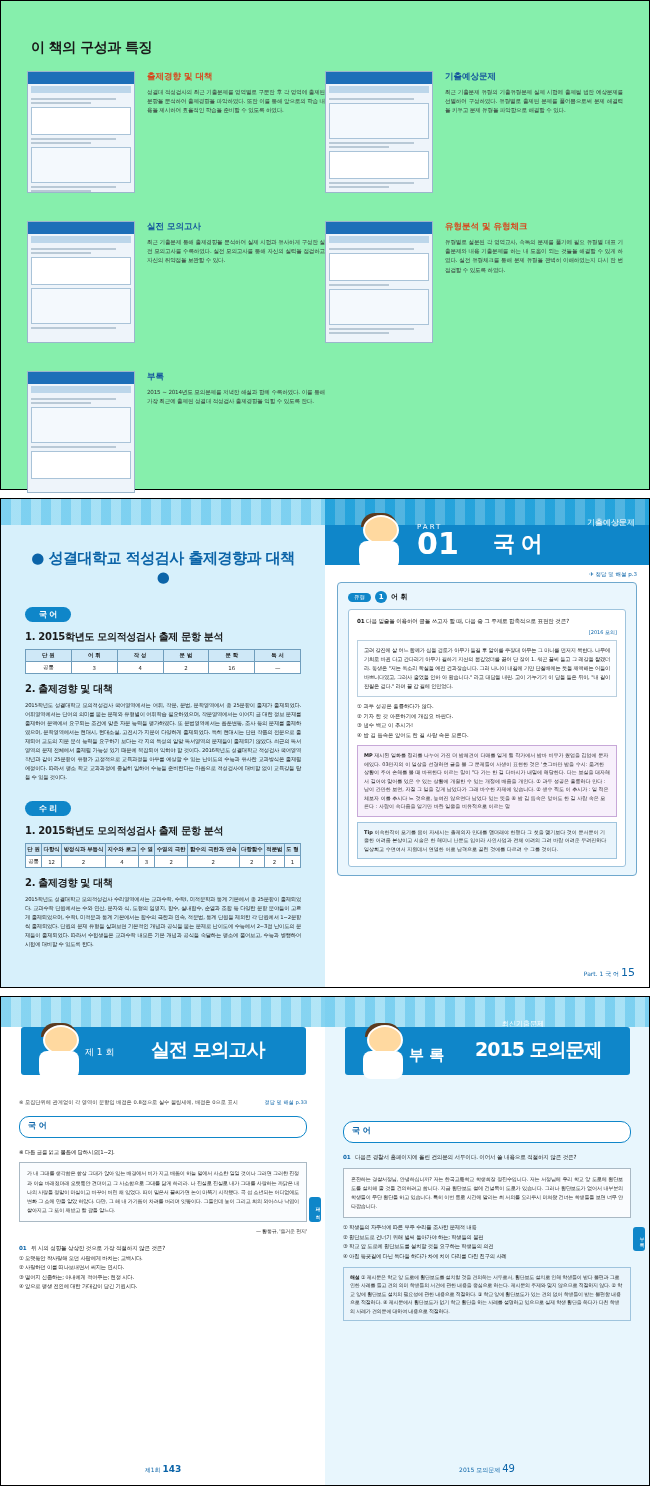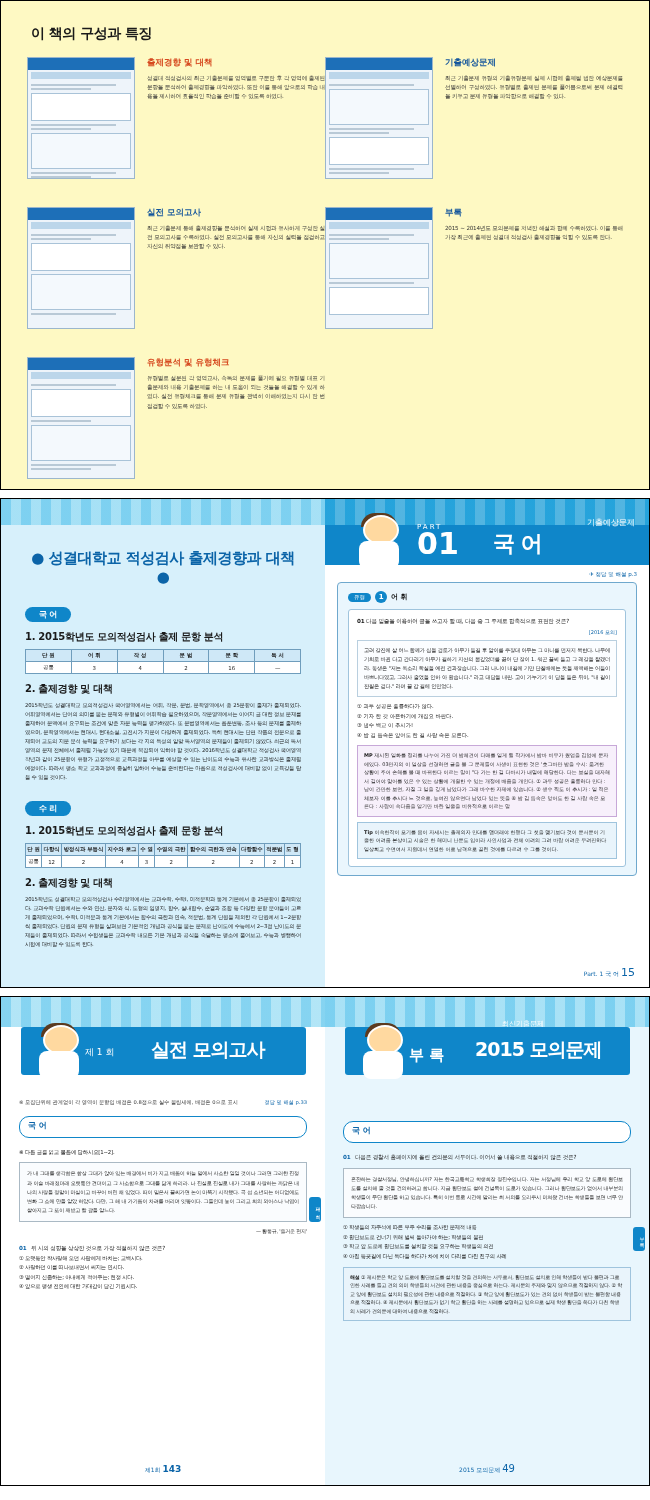--- a/index.html
+++ b/index.html
@@ -1,20 +1,20 @@
 <!DOCTYPE html>
 <html><head>
 <meta charset="utf-8">
 <style>
   html,body{margin:0;padding:0;background:#ffffff;}
   body{width:650px;height:1500px;font-family:"DejaVu Sans","Liberation Sans",sans-serif;color:#1a1a1a;}
   .page{position:relative;box-sizing:border-box;}
 
   
-  .panel1{width:650px;height:490px;border:1px solid #000;box-sizing:border-box;background:#fef9c3;padding:18px 26px;}
+  .panel1{width:650px;height:490px;border:1px solid #000;box-sizing:border-box;background:#86efac;padding:32px 26px;}
   .p1-title{font-size:14px;font-weight:bold;letter-spacing:-0.5px;margin:6px 0 14px 4px;}
   .p1-grid{display:flex;flex-wrap:wrap;}
   .p1-cell{width:50%;box-sizing:border-box;display:flex;margin-bottom:28px;}
   .p1-thumb{width:108px;height:122px;border:1px solid #9bb6cc;background:#eef4fa;box-sizing:border-box;flex:none;overflow:hidden;position:relative;}
   .p1-thumb .tb-head{height:12px;background:#1d6fb8;}
   .p1-thumb .tb-sub{height:7px;background:#bcd6ea;margin:2px 3px 0 3px;}
   .p1-thumb .tb-body{padding:3px;}
   .p1-thumb .ln{height:2px;background:#b9c9d6;margin:2px 0;}
   .p1-thumb .ln.s{width:60%;}
   .p1-thumb .ln.m{width:85%;}
@@ -160,48 +160,48 @@
         <div class="p1-p">최근 기출문제 통해 출제경향을 분석하여 실제 시험과 유사하게 구성한 실전 모의고사를 수록하였다. 실전 모의고사를 통해 자신의 실력을 점검하고 자신의 취약점을 보완할 수 있다.</div>
       </div>
     </div>
 
     <div class="p1-cell">
       <div class="p1-thumb">
         <div class="tb-head"></div>
           <div class="tb-sub"></div>
         <div class="tb-body">
             <div class="ln m"></div>
+            <div class="blk"></div>
             <div class="ln s"></div>
             <div class="blk2"></div>
             <div class="ln m"></div>
-            <div class="blk"></div>
+            <div class="ln s"></div>
           </div>
       </div>
       <div class="p1-text">
-        <div class="p1-h blue">부록</div>
-        <div class="p1-p">2015 ~ 2014년도 모의문제를 저녁한 해설과 함께 수록하였다. 이를 통해 가장 최근에 출제된 성결대 적성검사 출제경향을 익힐 수 있도록 한다.</div>
+        <div class="p1-h">유형분석 및 유형체크</div>
+        <div class="p1-p">유형별로 설문된 각 영역교사, 속독의 문제를 풀기에 필요 유형별 대표 기출문제와 내용 기출문제를 하는 내 도움이 되는 것들을 해결할 수 있게 하였다. 실전 유형체크를 통해 문제 유형을 완벽히 이해하였는지 다시 한 번 점검할 수 있도록 하였다.</div>
       </div>
     </div>
 
     <div class="p1-cell">
       <div class="p1-thumb">
         <div class="tb-head"></div>
           <div class="tb-sub"></div>
         <div class="tb-body">
             <div class="ln m"></div>
+            <div class="ln s"></div>
+            <div class="blk2"></div>
+            <div class="ln m"></div>
             <div class="blk"></div>
-            <div class="ln s"></div>
-            <div class="blk2"></div>
-            <div class="ln m"></div>
-            <div class="ln s"></div>
           </div>
       </div>
       <div class="p1-text">
-        <div class="p1-h">유형분석 및 유형체크</div>
-        <div class="p1-p">유형별로 설문된 각 영역교사, 속독의 문제를 풀기에 필요 유형별 대표 기출문제와 내용 기출문제를 하는 내 도움이 되는 것들을 해결할 수 있게 하였다. 실전 유형체크를 통해 문제 유형을 완벽히 이해하였는지 다시 한 번 점검할 수 있도록 하였다.</div>
+        <div class="p1-h blue">부록</div>
+        <div class="p1-p">2015 ~ 2014년도 모의문제를 저녁한 해설과 함께 수록하였다. 이를 통해 가장 최근에 출제된 성결대 적성검사 출제경향을 익힐 수 있도록 한다.</div>
       </div>
     </div>
 
   </div>
 </div>
 
 <div class="page panel2">
   <div class="p2-left">
     <div class="deco-top"></div>
     <div class="p2-head">

